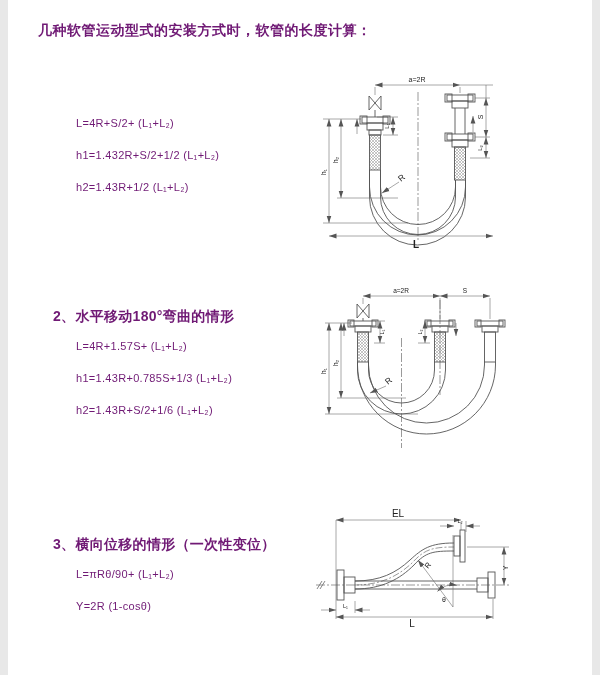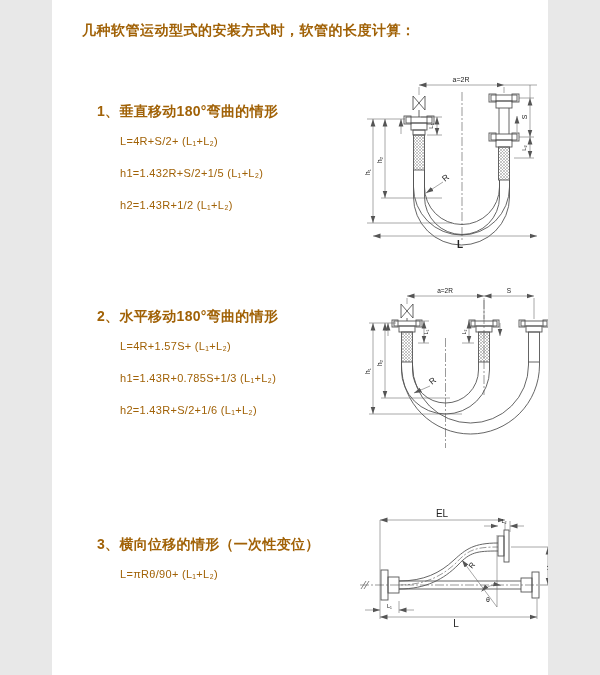--- a/index.html
+++ b/index.html
@@ -1,54 +1,54 @@
 <!DOCTYPE html>
 <html><head>
 <meta charset="utf-8">
 <style>
   html,body{margin:0;padding:0;background:#e8e8e8;}
   .page{
-    position:relative;width:496px;height:675px;background:#ffffff;
-    font-family:"Liberation Sans",sans-serif;color:#a16207;overflow:hidden;
+    position:relative;width:584px;height:675px;background:#ffffff;
+    font-family:"Liberation Sans",sans-serif;color:#701a75;overflow:hidden;
     margin:0 auto;
   }
   .title{
     position:absolute;left:30px;top:22px;font-size:14px;font-weight:bold;
     letter-spacing:.5px;white-space:nowrap;
   }
   .sec{position:absolute;left:45px;width:260px;}
   .sec-heading{font-size:14px;font-weight:bold;height:18px;letter-spacing:.3px;white-space:nowrap;}
   .formula{font-size:11px;height:18px;margin-top:14px;padding-left:23px;letter-spacing:.3px;white-space:nowrap;}
   svg.diag{position:absolute;}
   svg.diag text{fill:#222;font-family:"Liberation Sans",sans-serif;}
 </style>
 </head>
 <body>
 
 <div class="page">
 
   <div class="title">几种软管运动型式的安装方式时，软管的长度计算：</div>
 
   <section class="sec" style="top:103px">
-    <div class="sec-heading">1、垂直移动180°弯曲的情形</div>
     <div class="formula">L=4R+S/2+ (L₁+L₂)</div>
-    <div class="formula">h1=1.432R+S/2+1/5 (L₁+L₂)</div>
+    <div class="formula">h1=1.432R+S/2+1/2 (L₁+L₂)</div>
     <div class="formula">h2=1.43R+1/2 (L₁+L₂)</div>
   </section>
 
   <section class="sec" style="top:308px">
     <div class="sec-heading">2、水平移动180°弯曲的情形</div>
     <div class="formula">L=4R+1.57S+ (L₁+L₂)</div>
     <div class="formula">h1=1.43R+0.785S+1/3 (L₁+L₂)</div>
     <div class="formula">h2=1.43R+S/2+1/6 (L₁+L₂)</div>
   </section>
 
   <section class="sec" style="top:536px">
     <div class="sec-heading">3、横向位移的情形（一次性变位）</div>
     <div class="formula">L=πRθ/90+ (L₁+L₂)</div>
+    <div class="formula">Y=2R (1-cosθ)</div>
   </section>
 
   <svg class="diag" style="left:305px;top:72px" width="265" height="185" viewBox="0 0 265 185">
     <defs>
       <marker id="ar1" markerUnits="userSpaceOnUse" markerWidth="8" markerHeight="6" refX="7.5" refY="3" orient="auto-start-reverse">
         <path d="M0,0.6 L7.5,3 L0,5.4 Z" fill="#555"></path>
       </marker>
       <pattern id="pt1" width="3" height="3" patternUnits="userSpaceOnUse">
         <path d="M0,0 L3,3 M3,0 L0,3" stroke="#8f8f8f" stroke-width="0.5"></path>
       </pattern>

